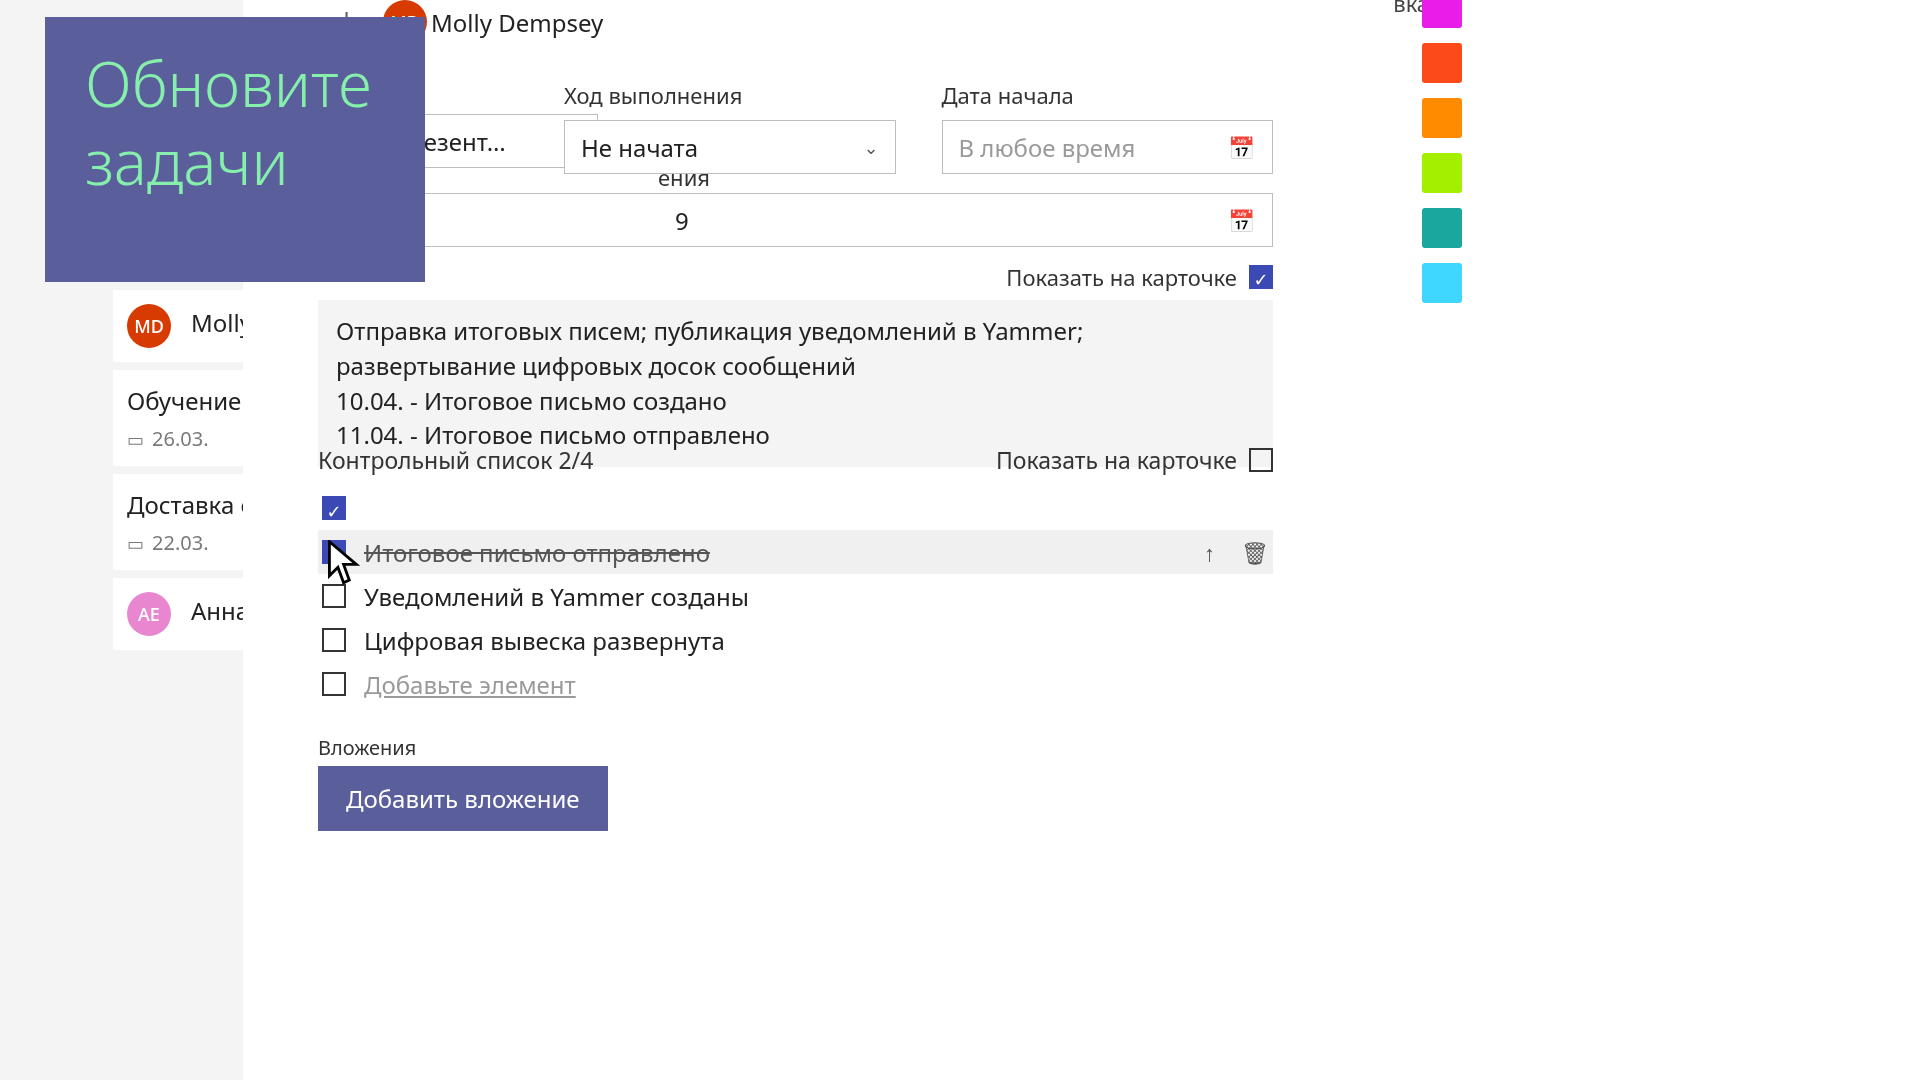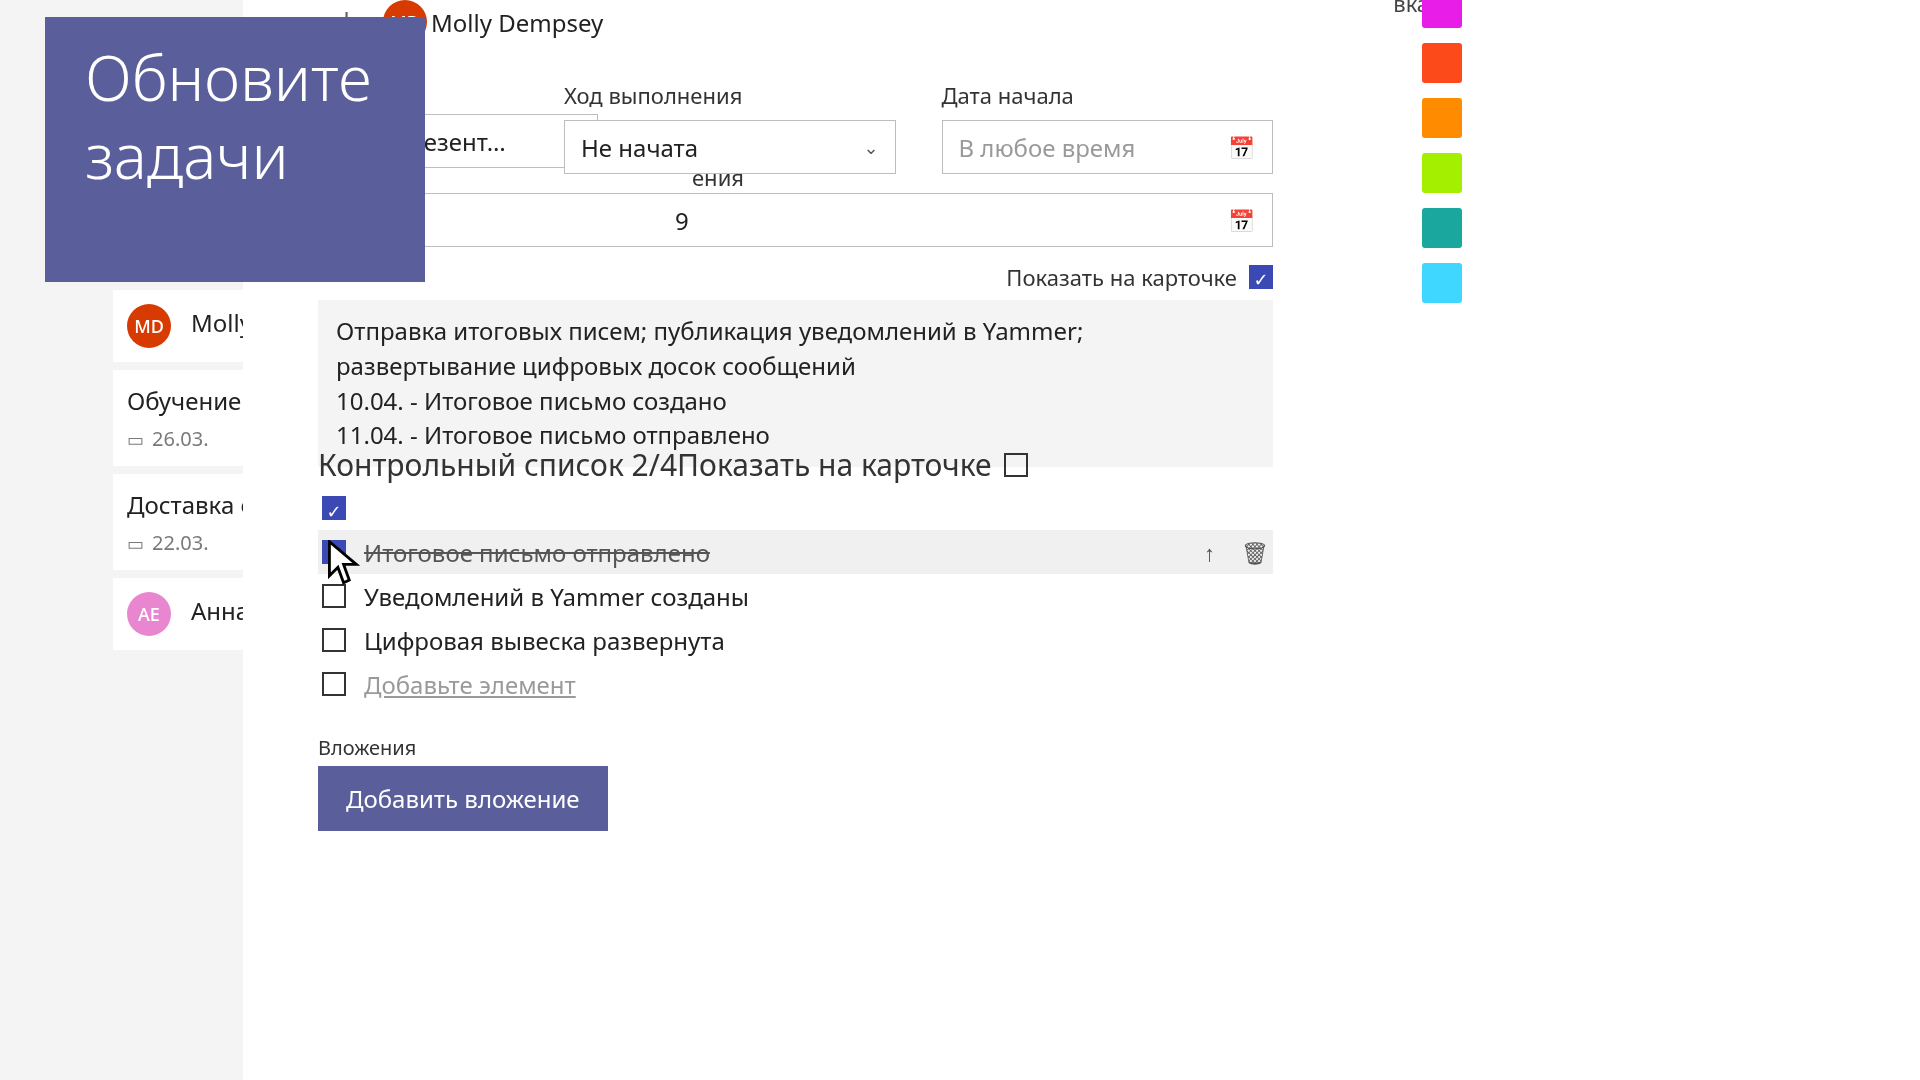--- a/index.html
+++ b/index.html
@@ -3,21 +3,21 @@
 <meta charset="utf-8">
 <style>
   * { box-sizing: border-box; margin: 0; padding: 0; font-family: "Segoe UI", system-ui, sans-serif; }
   html, body { width: 1920px; height: 1080px; background: #fff; overflow: hidden; }
 
   
   .topnav { position: absolute; top: -10px; left: 0; right: 0; height: 30px; display: flex; gap: 20px; padding-left: 10px; color: #666; font-size: 22px; }
   .topnav span { display: flex; align-items: center; gap: 6px; }
 
   
-  .overlay-label { position: absolute; top: 17px; left: 45px; width: 380px; height: 265px; background: #5a5e9b; color: #ffffff; font-size: 62px; font-weight: 300; line-height: 1.25; padding: 22px 40px; z-index: 30; }
+  .overlay-label { position: absolute; top: 17px; left: 45px; width: 380px; height: 265px; background: #5a5e9b; color: #86efac; font-size: 62px; font-weight: 300; line-height: 1.25; padding: 28px 40px; z-index: 30; }
 
   
   .left-col { position: absolute; top: 0; left: 0; width: 243px; height: 100%; background: #f4f4f4; z-index: 1; }
   .left-cards { position: absolute; top: 290px; left: 113px; width: 260px; z-index: 5; }
   .card { background: #fff; padding: 14px 0 14px 14px; margin-bottom: 8px; }
   .card-title { font-size: 24px; color: #222; margin-bottom: 8px; white-space: nowrap; overflow: hidden; }
   .card-date { font-size: 20px; color: #7a7a7a; display: flex; align-items: center; gap: 8px; }
   .avatar { width: 44px; height: 44px; border-radius: 50%; display: inline-flex; align-items: center; justify-content: center; color: #fff; font-size: 18px; font-weight: 500; }
   .avatar.md { background: #d83b01; }
   .avatar.ae { background: #e887d0; }
@@ -54,21 +54,21 @@
   
   .show-on-card { position: absolute; top: 262px; right: 90px; display: flex; align-items: center; gap: 12px; font-size: 22px; color: #333; }
   .chk { width: 24px; height: 24px; border: 2px solid #333; display: inline-flex; align-items: center; justify-content: center; }
   .chk.checked { background: #3b49b5; border-color: #3b49b5; color: #fff; }
   .tick::after { content: "✓"; font-size: 18px; line-height: 1; }
 
   
   .desc { position: absolute; top: 300px; left: 75px; right: 90px; background: #f4f4f4; padding: 14px 18px; font-size: 24px; color: #222; line-height: 1.45; }
 
   
-  .checklist-head { position: absolute; top: 444px; left: 75px; right: 90px; display: flex; justify-content: flex-start; align-items: center; font-size: 30px; color: #333; }
+  .checklist-head { position: absolute; top: 444px; left: 75px; right: 90px; display: flex; justify-content: space-between; align-items: center; font-size: 23px; color: #333; }
   .checklist { position: absolute; top: 486px; left: 75px; right: 90px; }
   .cl-row { display: flex; align-items: center; gap: 18px; height: 44px; padding: 0 4px; font-size: 24px; color: #222; position: relative; }
   .cl-row .box { width: 24px; height: 24px; border: 2px solid #333; flex: 0 0 24px; display:flex; align-items:center; justify-content:center; }
   .cl-row .box.checked { background: #3b49b5; border-color: #3b49b5; color:#fff; }
   .cl-row.done .cl-text { text-decoration: line-through; color: #555; }
   .cl-row.hover { background: #f0f0f0; }
   .cl-row .row-actions { margin-left: auto; display: flex; gap: 26px; color: #555; font-size: 22px; }
   .cl-row.adder { color: #9a9a9a; text-decoration: underline; }
 
   
@@ -148,21 +148,21 @@
     <div class="field">
       <div class="field-label">Дата начала</div>
       <div class="dateinput">
         <span class="placeholder">В любое время</span>
         <span class="cal-icon">📅</span>
       </div>
     </div>
   </div>
 
   <div class="due-row">
-    <div class="field-label" style="position:absolute; top:-3px; left:340px; width:120px;text-align:center;">ения</div>
+    <div class="field-label" style="position:absolute; top:-3px; left:340px; width:120px;">ения</div>
     <div class="dateinput" style="margin-top:28px;">
       <span style="margin-left:340px;">9</span>
       <span class="cal-icon">📅</span>
     </div>
   </div>
 
   <div class="show-on-card">
     <span>Показать на карточке</span>
     <span class="chk checked">
         <span class="tick"></span>

